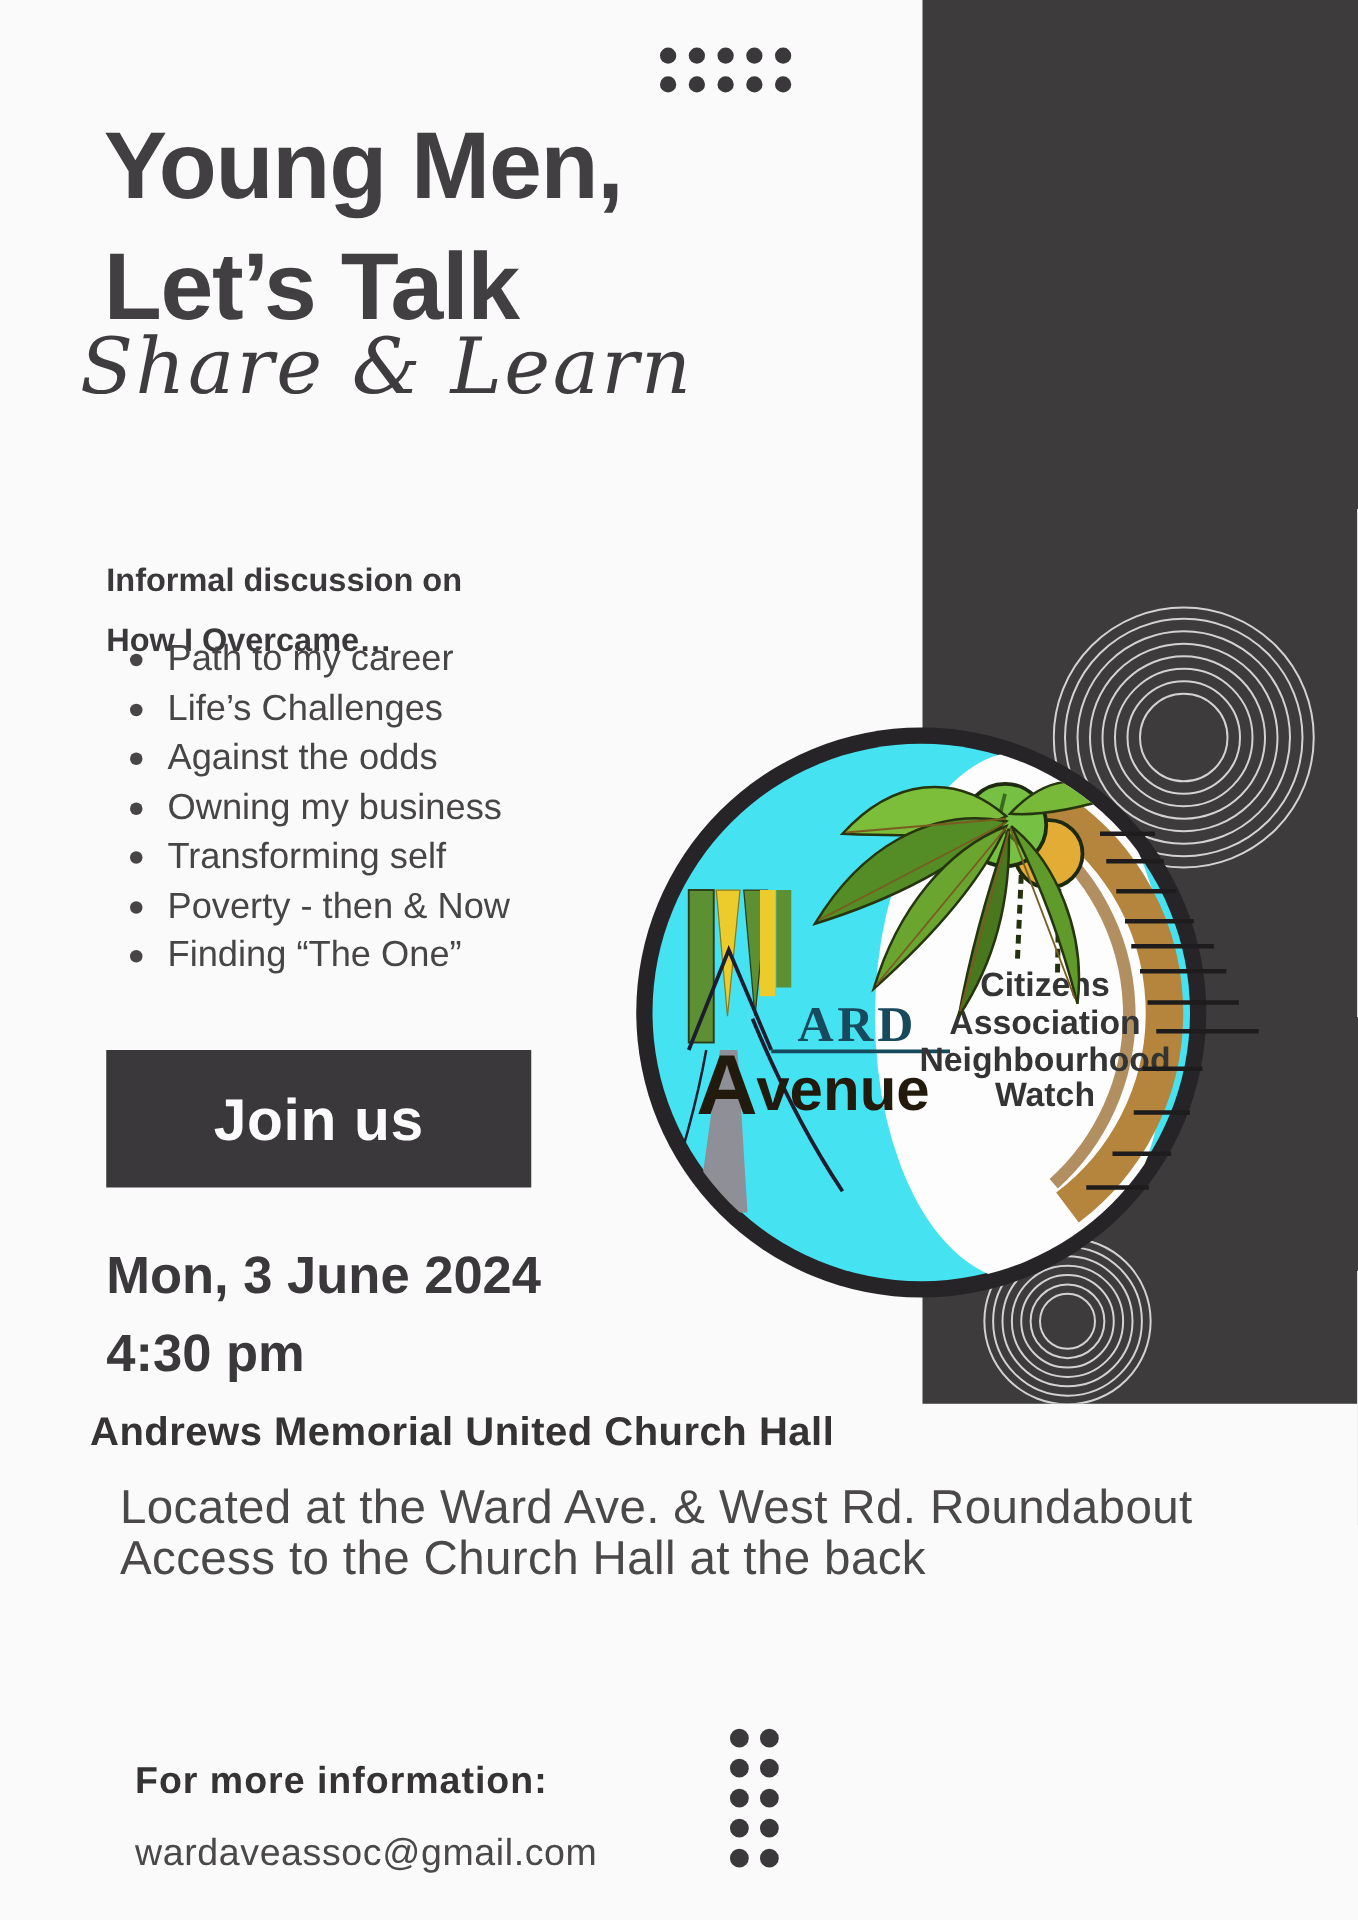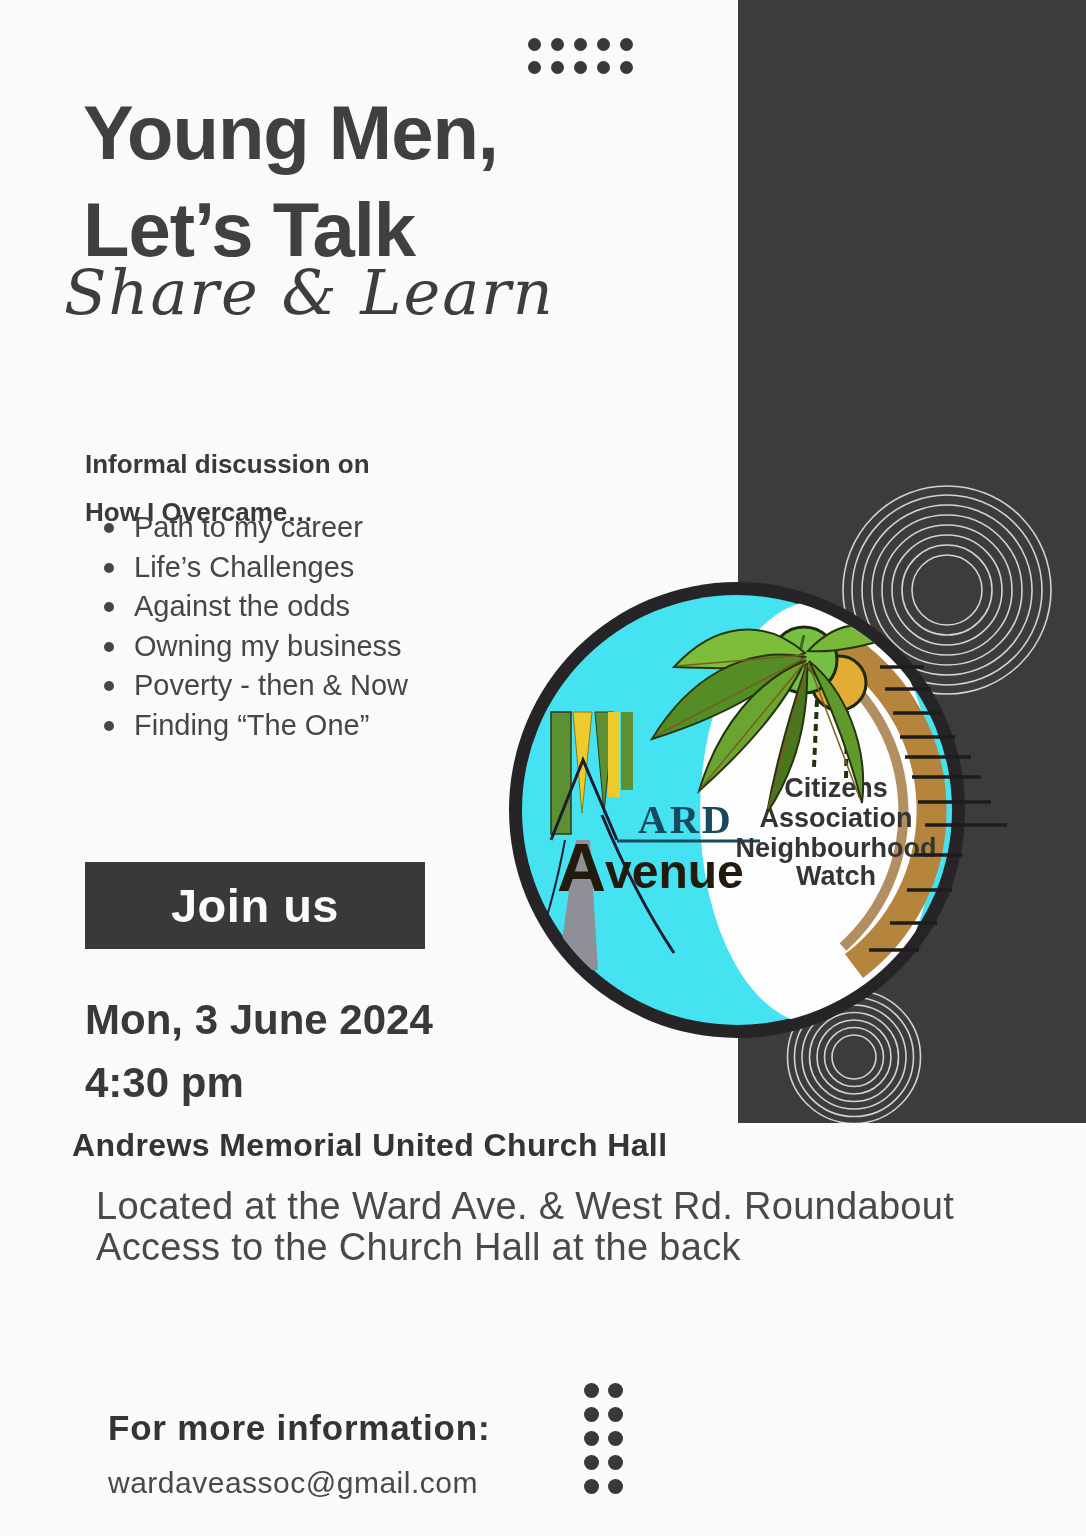--- a/index.html
+++ b/index.html
@@ -32,32 +32,32 @@
          font-style:italic;font-size:62px;color:#3e3c3e;letter-spacing:2px;}
   .heading{left:85px;top:392px;font-size:26px;font-weight:bold;
          line-height:48px;color:#3a383a;margin-top:48px;}
   ul.bullets{left:85px;top:492px;list-style:none;margin:16px;padding:0;}
   ul.bullets li{
     position:relative;padding-left:33px;font-size:29px;line-height:39.5px;color:#474546;}
   ul.bullets li::before{
     content:"";position:absolute;left:3px;top:15px;width:10px;height:10px;
     border-radius:50%;background:#474546;}
   .join-box{
-    left:85px;top:862px;width:340px;height:87px;background:#3a383a;
+    left:85px;top:840px;width:340px;height:110px;background:#3a383a;
     display:flex;align-items:center;justify-content:center;z-index:2;}
   .join-box span{color:#fbfbfb;font-size:47px;font-weight:bold;letter-spacing:.5px;}
   .date-block{left:85px;top:988px;font-size:42px;font-weight:bold;
          line-height:63px;color:#3a383a;}
   .venue{left:72px;top:1127px;font-size:32px;font-weight:bold;
          letter-spacing:.4px;color:#353334;}
   .location{left:96px;top:1186px;font-size:38px;line-height:41px;
          letter-spacing:.3px;color:#4a4848;}
   .meal{left:96px;top:1302px;font-size:29px;font-style:italic;
          letter-spacing:.3px;color:#4a4848;}
-  .contact-heading{left:108px;top:1408px;font-size:35px;font-weight:bold;
+  .contact-heading{left:108px;top:1408px;font-size:30px;font-weight:bold;
          letter-spacing:.8px;color:#353334;}
   .contact-email{left:108px;top:1466px;font-size:30px;letter-spacing:.5px;color:#4a4848;}
   
   .logo-svg{position:absolute;left:502px;top:575px;z-index:3;}
 </style>
 </head>
 <body>
 
 <div class="page">
 
@@ -120,20 +120,21 @@
 
   <div class="abs heading">
     <div>Informal discussion on</div>
     <div>How I Overcame…</div>
   </div>
   <ul class="abs bullets">
     <li>Path to my career</li>
     <li>Life’s Challenges</li>
     <li>Against the odds</li>
     <li>Owning my business</li>
+    <li>Transforming self</li>
     <li>Poverty - then &amp; Now</li>
     <li>Finding “The One”</li>
   </ul>
 
   <div class="abs join-box">
     <span>Join us</span>
   </div>
 
   <div class="abs date-block">
     <div>Mon, 3 June 2024</div>

